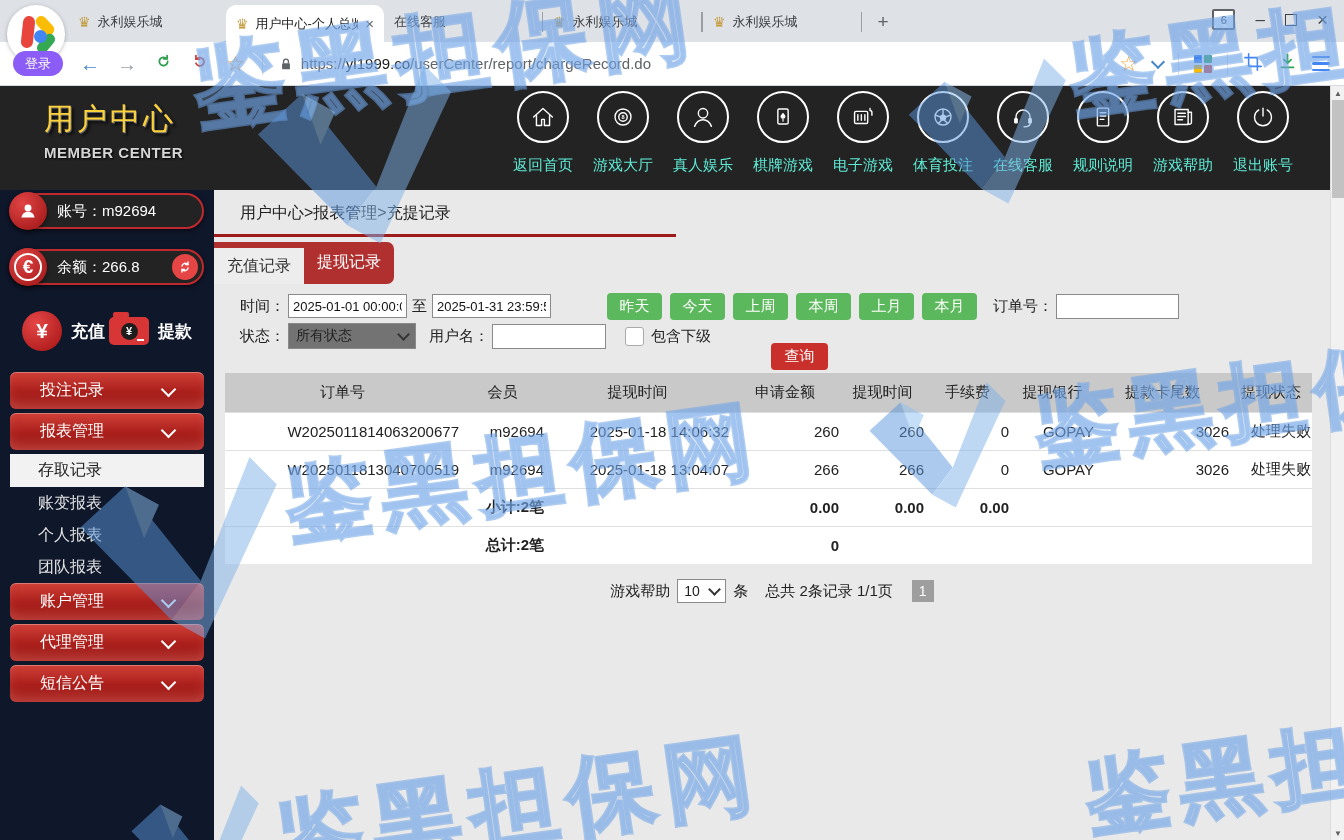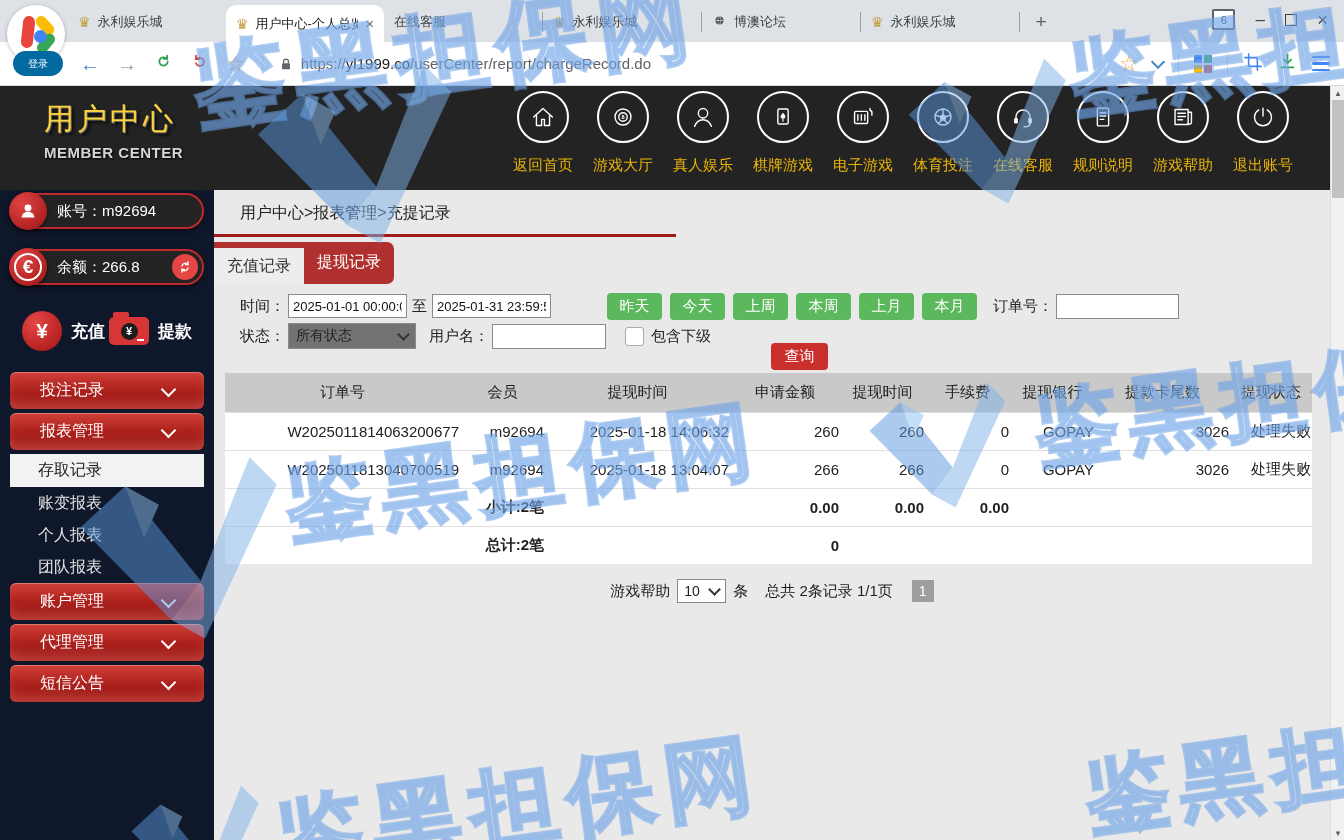--- a/index.html
+++ b/index.html
@@ -21,21 +21,21 @@
   .wbtn{color:#3c4043;font-size:17px;line-height:1;display:flex;align-items:center;justify-content:center;}
   .sqbox{width:10px;height:10px;border:1.5px solid #3c4043;display:block;}
 
   
   .addrbar{position:absolute;top:42px;left:0;width:100%;height:44px;background:#fff;border-bottom:1px solid #d5d8dc;display:flex;align-items:center;box-sizing:border-box;}
   .klogo{position:absolute;top:5px;left:7px;width:58px;height:58px;border-radius:50%;background:#fff;box-shadow:0 1px 4px rgba(0,0,0,.25);z-index:5;}
   .k-red{position:absolute;left:15px;top:11px;width:12px;height:32px;border-radius:6px;background:#e8453c;transform:rotate(6deg);}
   .k-yellow{position:absolute;left:27px;top:15px;width:22px;height:11px;border-radius:6px;background:#fbbc05;transform:rotate(47deg);}
   .k-green{position:absolute;left:28px;top:33px;width:22px;height:11px;border-radius:6px;background:#34a853;transform:rotate(-50deg);}
   .k-blue{position:absolute;left:27px;top:25px;width:13px;height:13px;border-radius:50%;background:#4285f4;}
-  .login-pill{position:absolute;top:51px;left:13px;width:50px;height:25px;background:#0369a1;color:#fff;border-radius:13px;font-size:10px;display:flex;align-items:center;justify-content:center;z-index:6;}
+  .login-pill{position:absolute;top:51px;left:13px;width:50px;height:25px;background:#8b5cf6;color:#fff;border-radius:13px;font-size:13px;display:flex;align-items:center;justify-content:center;z-index:6;}
   .addr-icons{display:flex;align-items:center;gap:17px;margin-left:80px;}
   .aico{font-size:20px;line-height:1;}
   .back{color:#4285c8;}.fwd{color:#9aa0a6;}
   .star{color:#f2a33c;font-size:21px;}
   .adiv{width:1px;height:22px;background:#dcdfe3;margin-left:17px;}
   .urlbox{display:flex;align-items:center;gap:8px;margin-left:16px;flex:1;font-size:15px;color:#5f6368;}
   .url-domain{color:#1a1a1a;}
   .addr-right{display:flex;align-items:center;gap:15px;margin-right:14px;}
   .chev-dn{width:8px;height:8px;border-right:2px solid #4285c8;border-bottom:2px solid #4285c8;transform:rotate(45deg);margin-top:-4px;}
   .gridico{display:grid;grid-template-columns:8px 8px;grid-template-rows:8px 8px;gap:2px;}
@@ -45,21 +45,21 @@
 
   
   .page{position:absolute;top:86px;left:0;right:0;bottom:0;}
   .topnav{position:absolute;top:0;left:0;right:14px;height:104px;background:#232323;}
   .brand{position:absolute;left:44px;top:13px;}
   .brand-title{font-size:30px;font-weight:normal;color:#fdd23a;letter-spacing:3px;text-shadow:1px 1px 0 rgba(255,255,255,.35),3px 3px 3px rgba(0,0,0,.8);}
   .brand-sub{font-size:15px;font-weight:bold;color:#d6d6d6;letter-spacing:.5px;margin-top:4px;text-shadow:1px 1px 2px #000;}
   .navitems{position:absolute;left:503px;top:5px;display:flex;}
   .navitem{width:80px;display:flex;flex-direction:column;align-items:center;cursor:pointer;}
   .navcircle{width:48px;height:48px;border:2px solid #fff;border-radius:50%;display:flex;align-items:center;justify-content:center;}
-  .navlabel{margin-top:13px;font-size:15px;color:#eab308;white-space:nowrap;}
+  .navlabel{margin-top:13px;font-size:15px;color:#5eead4;white-space:nowrap;}
 
   
   .sidebar{position:absolute;top:104px;left:0;width:214px;bottom:0;background:#0f172a;}
   .pill{margin:0 10px;height:32px;border:2px solid #bf2a2e;border-radius:19px;background:#232323;display:flex;align-items:center;color:#fff;font-size:15px;position:relative;box-shadow:0 2px 4px rgba(0,0,0,.5);}
   .pill-acc{margin-top:3px;}
   .pill-bal{margin-top:20px;}
   .pill-icon{width:38px;height:38px;border-radius:50%;background:radial-gradient(circle at 35% 30%,#e04444,#9c1313);margin-left:-3px;display:flex;align-items:center;justify-content:center;flex:none;box-shadow:0 2px 4px rgba(0,0,0,.5);}
   .euro{color:#fff;font-size:19px;font-weight:bold;border:2px solid #fff;border-radius:50%;width:24px;height:24px;display:flex;align-items:center;justify-content:center;}
   .pill-text{margin-left:10px;}
   .refresh-btn{margin-left:auto;margin-right:4px;width:26px;height:26px;border-radius:50%;background:#e64545;display:flex;align-items:center;justify-content:center;}
@@ -144,27 +144,20 @@
         </div>
         <div class="tab">
           <span class="tab-label">在线客服</span>
         </div>
         <div class="tsep"></div>
         <div class="tab">
           <span class="favicon crown">♛</span>
           <span class="tab-label">永利娱乐城</span>
         </div>
         <div class="tsep"></div>
-        <div class="tab">
-          <span class="favicon"><svg width="15" height="15" viewBox="0 0 64 64">
-              <circle cx="32" cy="32" r="17" fill="#4a4a4a"></circle>
-              <path d="M15 32h34M32 15c9 10 9 24 0 34c-9-10-9-24 0-34z" stroke="#d8d8d8" stroke-width="3" fill="none"></path>
-            </svg></span>
-          <span class="tab-label">博澳论坛</span>
-        </div>
         <div class="tsep"></div>
         <div class="tab">
           <span class="favicon crown">♛</span>
           <span class="tab-label">永利娱乐城</span>
         </div>
         <div class="tsep"></div>
         <div class="newtab">+</div>
       </div>
     <div class="winctl">
       <div class="tabcount">6</div>

